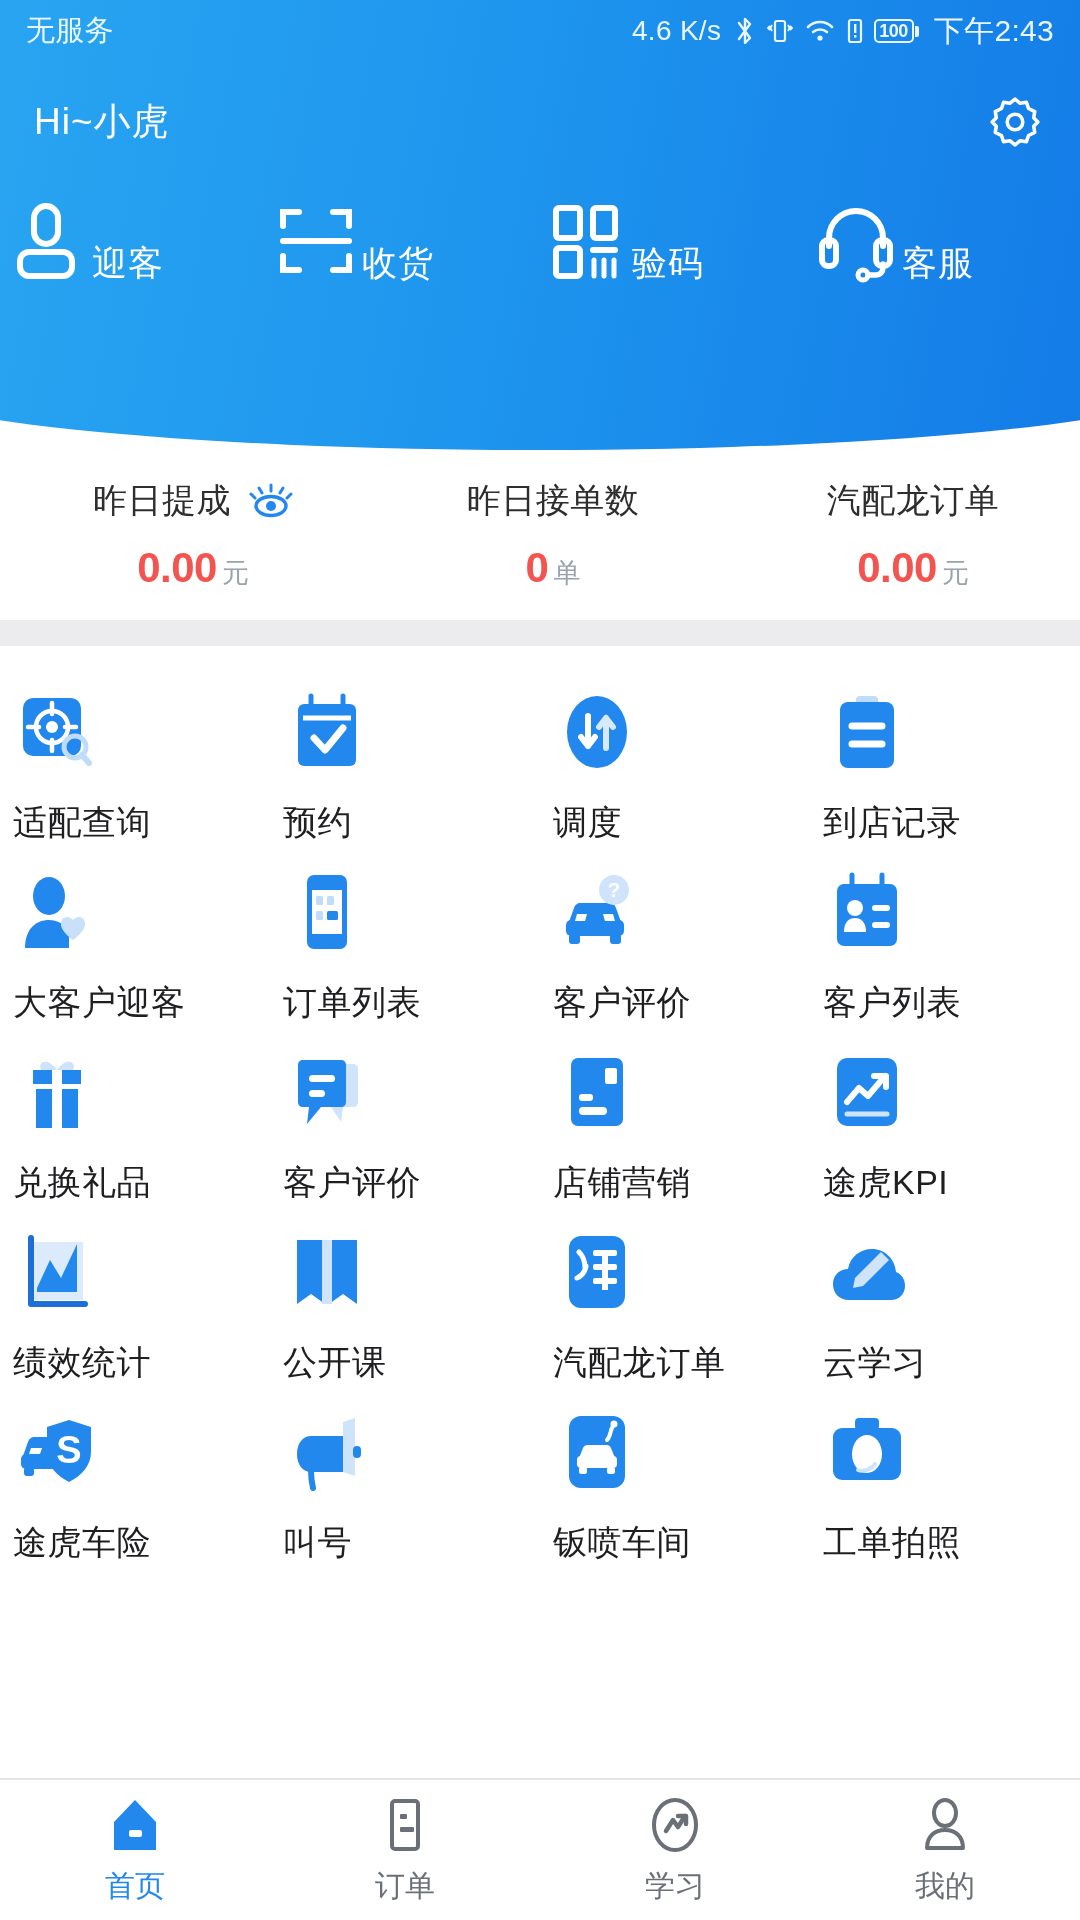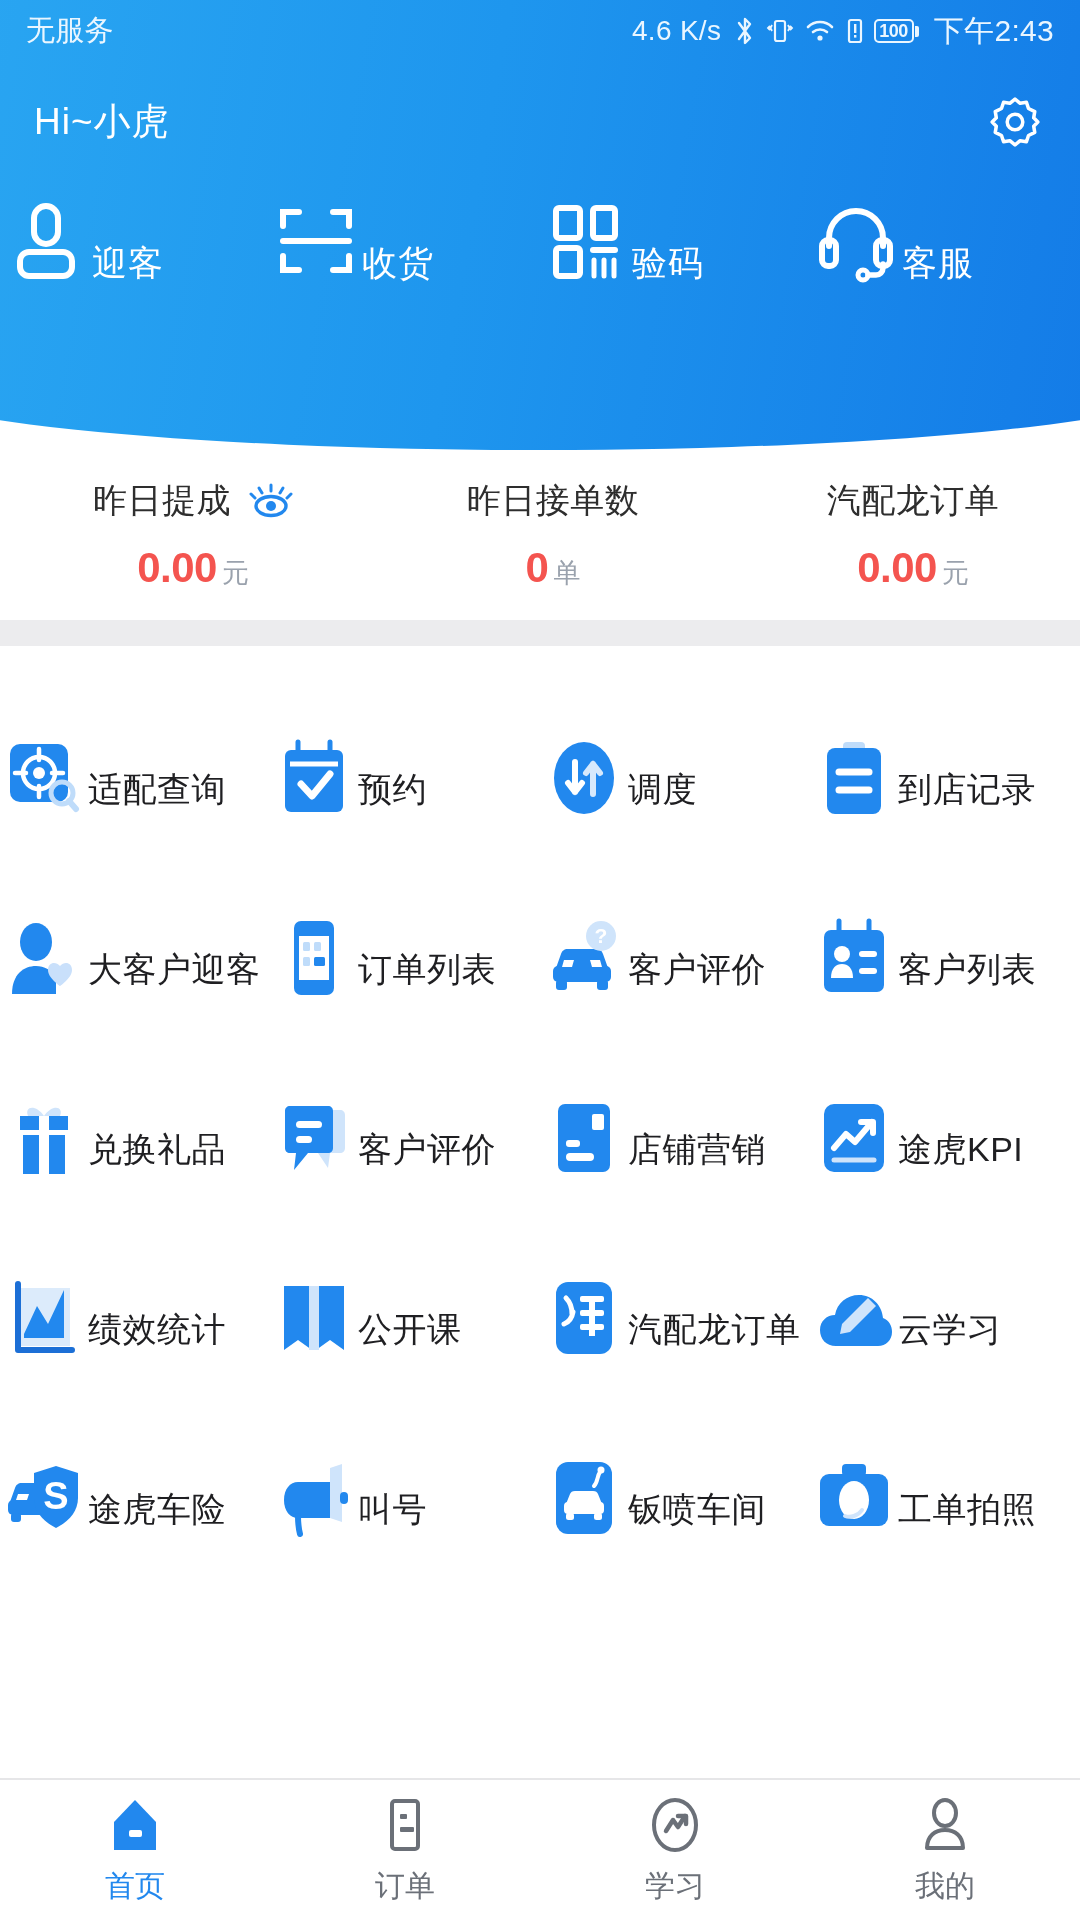--- a/index.html
+++ b/index.html
@@ -61,21 +61,21 @@
   .stat-unit { font-size:27px; color:#9aa2ad; margin-left:5px; }
   #divider-band { position:absolute; top:620px; left:0; width:1080px; height:26px; background:#ececee; }
 
   
   #app-grid {
     position:absolute; top:646px; left:0; width:1080px; height:1132px;
     background:#fff; display:flex; flex-direction:column;
     padding:42px 0 0 0;
   }
   .grid-row { display:flex; height:180px; }
-  .grid-cell { flex:1; display:flex; flex-direction:row; align-items:center; cursor:pointer; }
+  .grid-cell { flex:1; display:flex; flex-direction:column; cursor:pointer;padding-left:13px; }
   .cell-ico { width:88px; height:88px; display:flex; align-items:center; justify-content:center; }
   .cell-label { margin-top:24px; font-size:34px; color:#1f1f22; letter-spacing:.5px; }
 
   
   #bottom-nav {
     position:absolute; bottom:0; left:0; width:1080px; height:142px;
     background:#fff; border-top:2px solid #e6e6e8; display:flex;
   }
   .nav-item { flex:1; display:flex; flex-direction:column; align-items:center; justify-content:center; cursor:pointer; }
   .nav-ico { width:62px; height:62px; display:flex; align-items:center; justify-content:center; }

